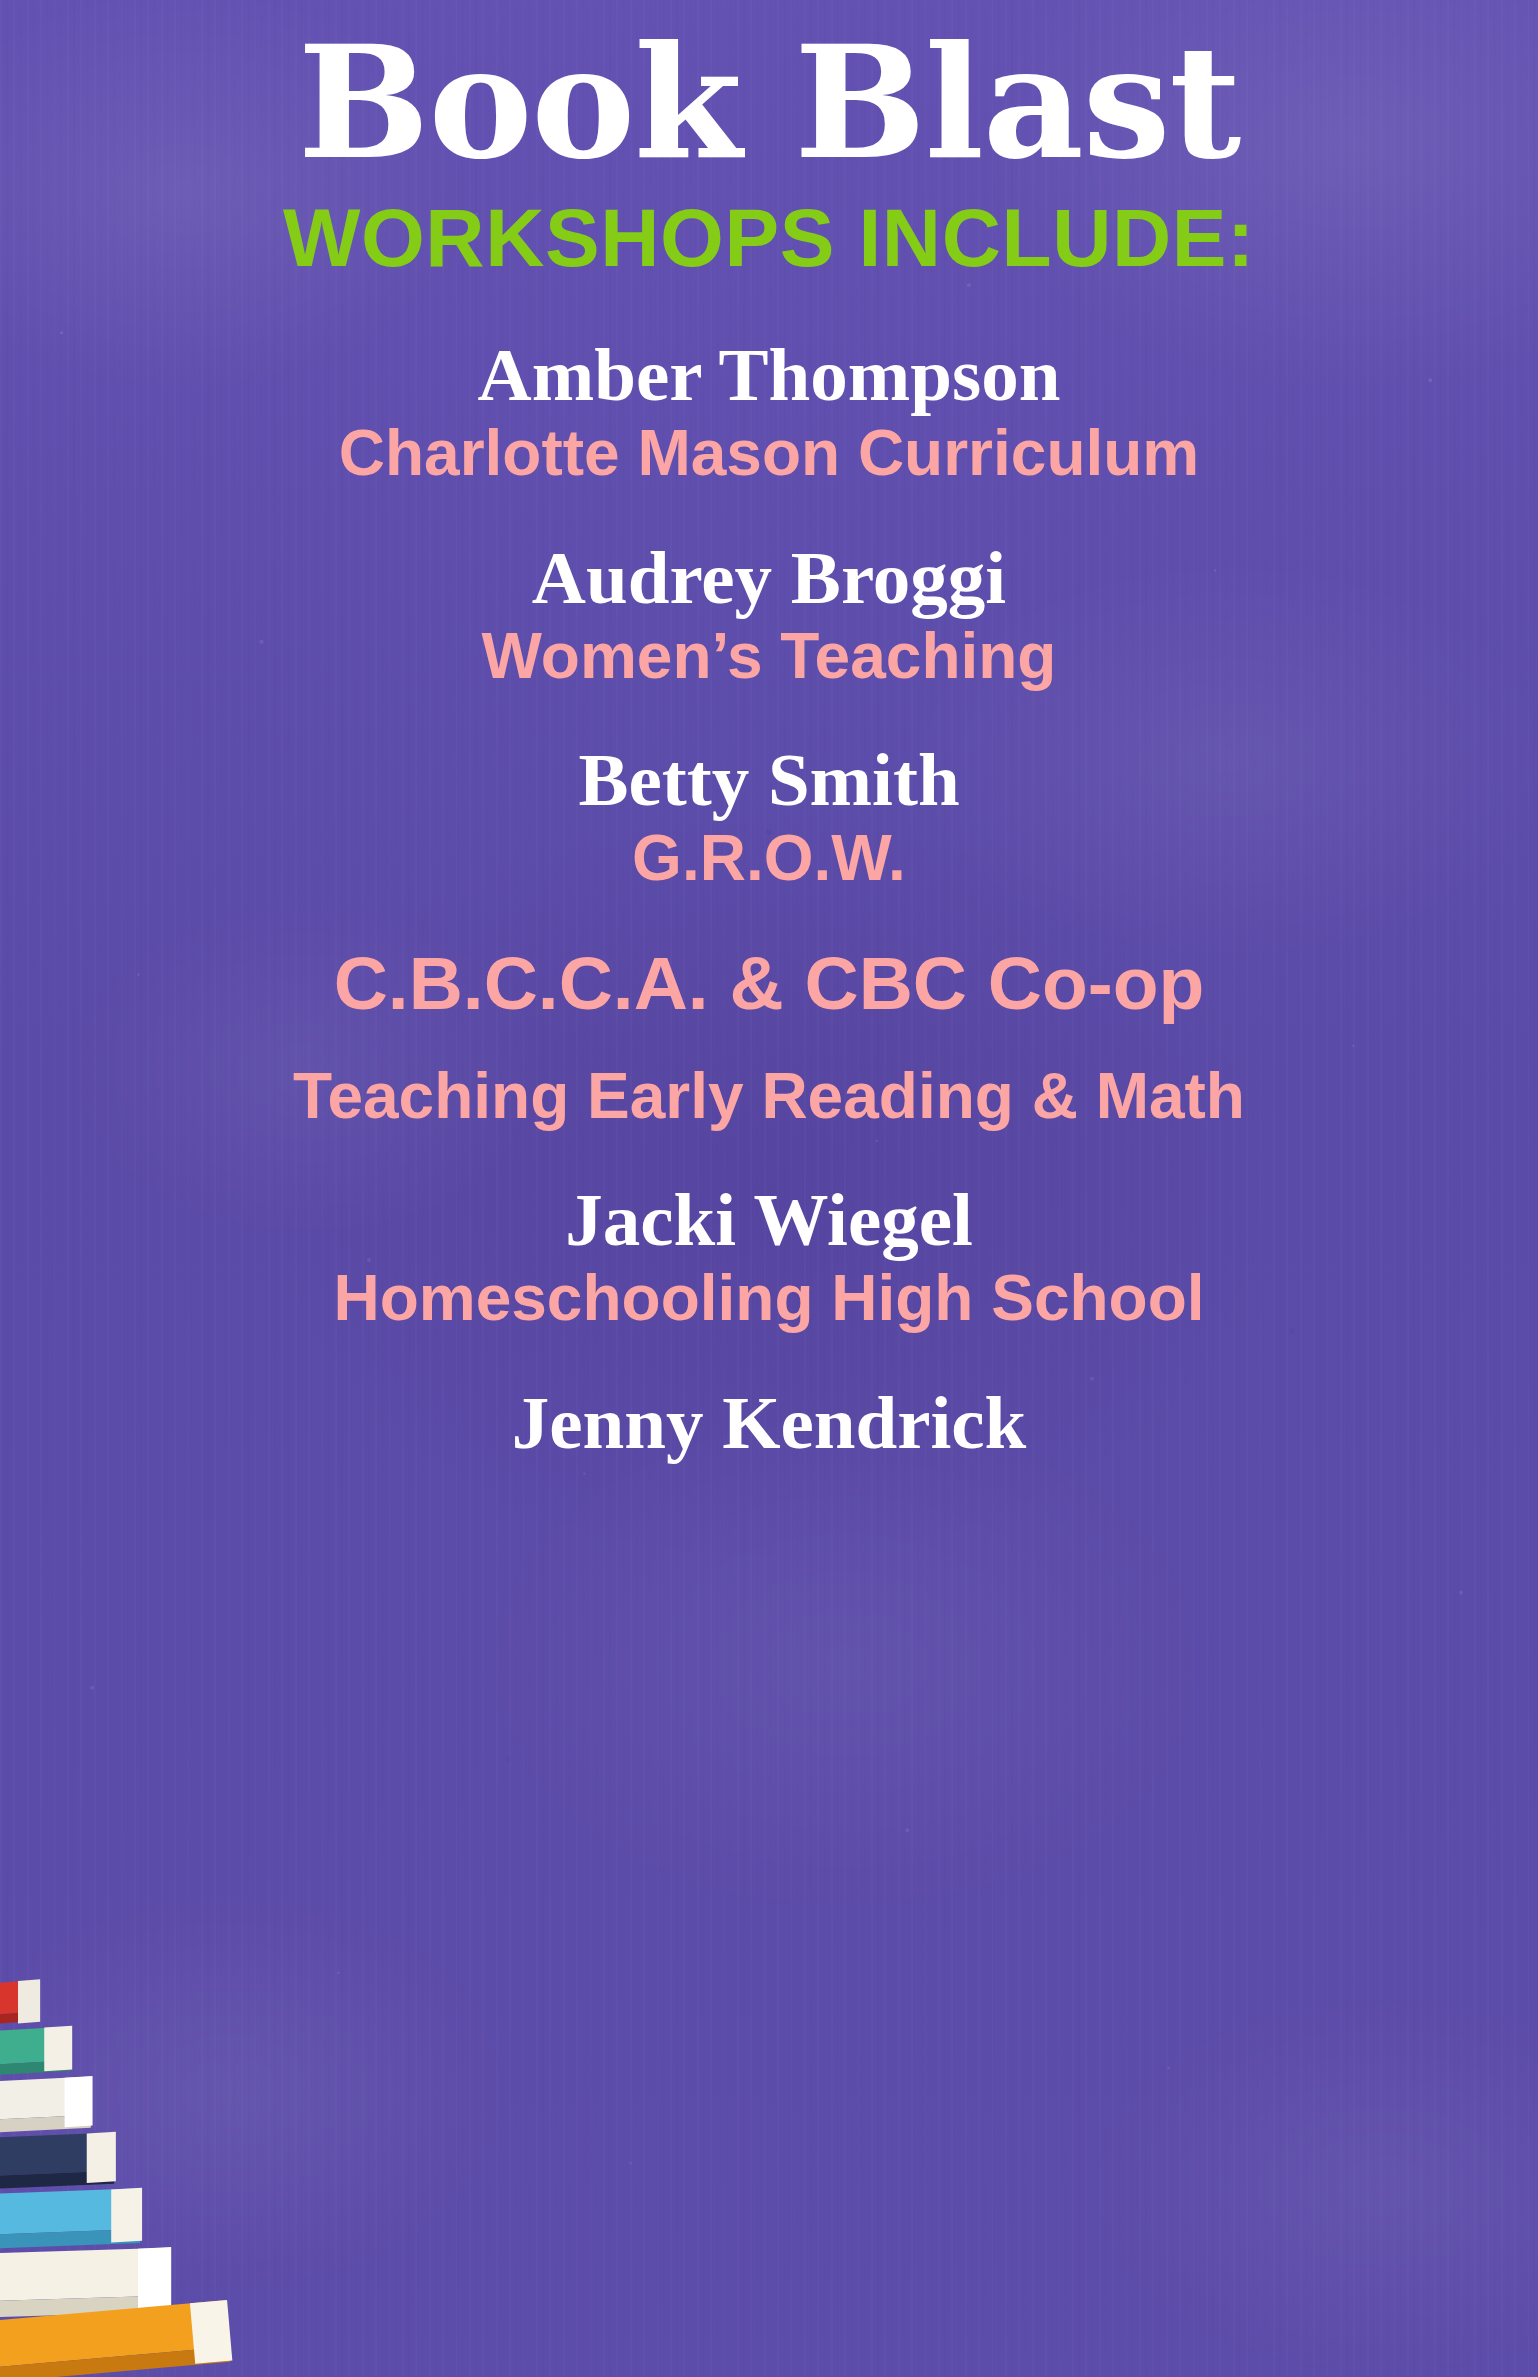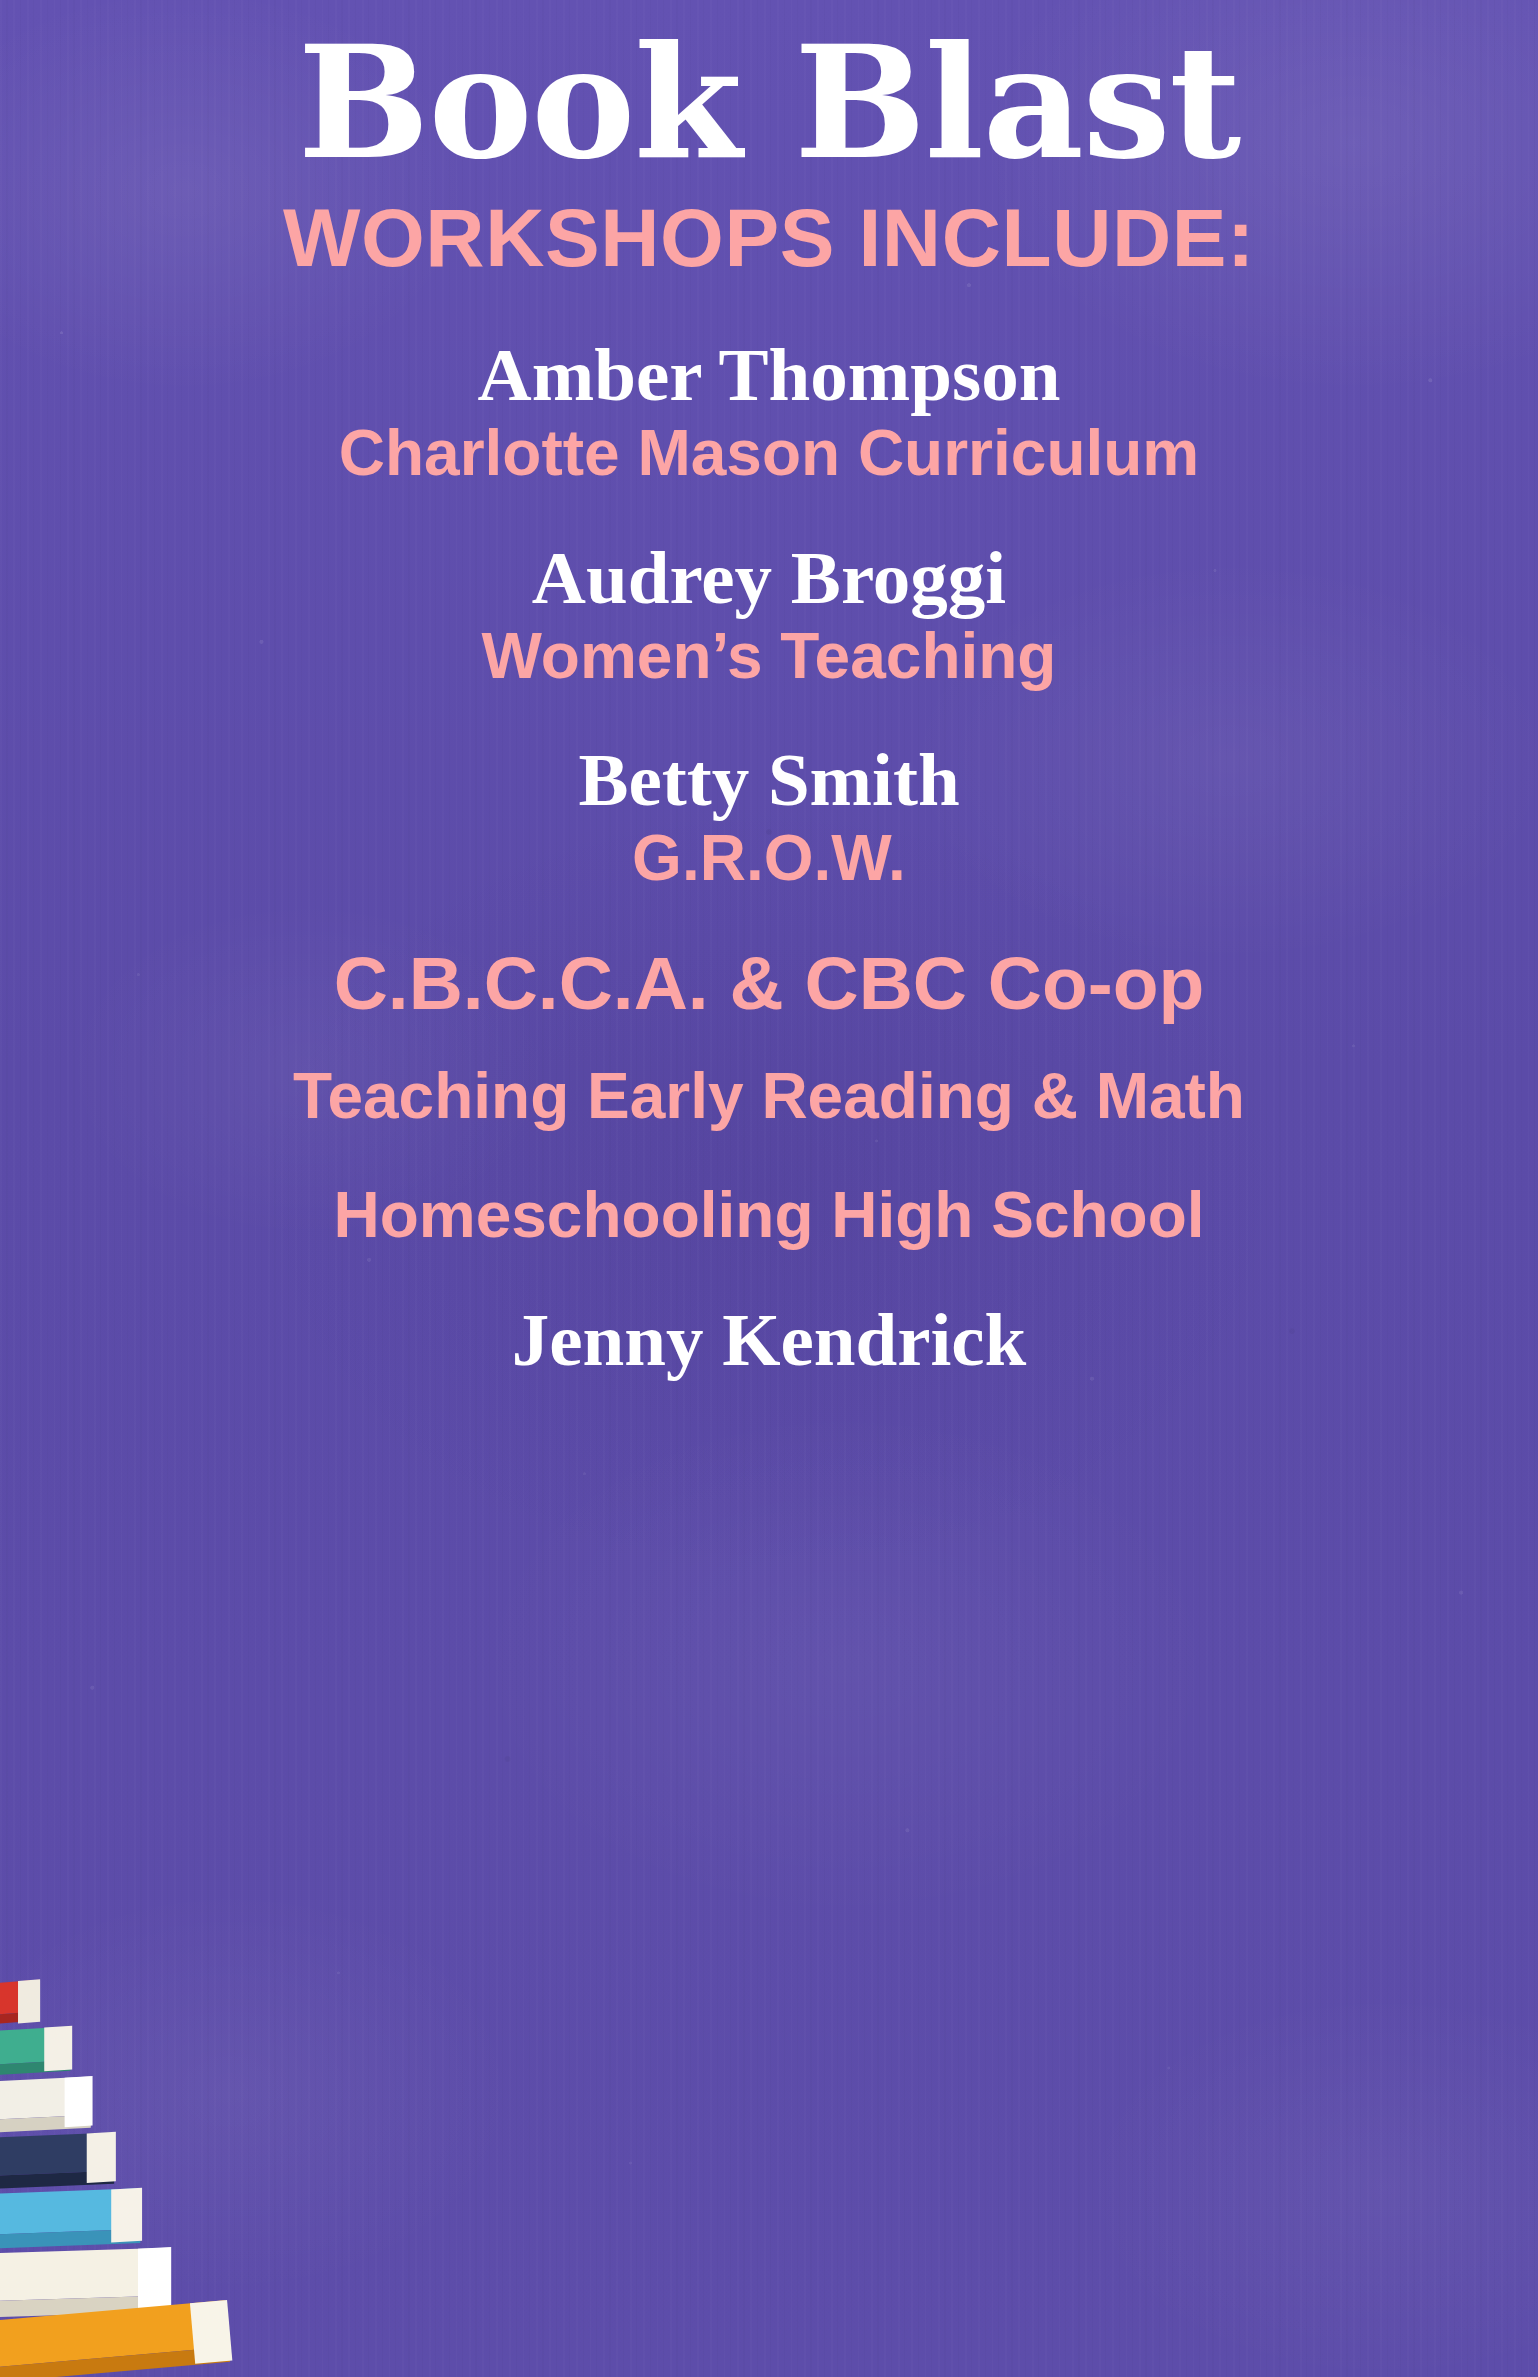--- a/index.html
+++ b/index.html
@@ -101,21 +101,21 @@
     letter-spacing: -1.2px;
     padding-top: 25px;
     white-space: nowrap;
   }
 
   .subtitle {
     font-family: "Liberation Sans", sans-serif;
     font-weight: bold;
     font-size: 82px;
     line-height: 1.0;
-    color: #fca5a5;
+    color: #84cc16;
     letter-spacing: 0.6px;
     margin-top: 16.3px;
     white-space: nowrap;
   }
 
   .workshops {
     margin-top: 56px;
   }
 
   .workshop {
@@ -193,20 +193,21 @@
 
     <div class="workshop group-only">
       <div class="topic">C.B.C.C.A. &amp; CBC Co-op</div>
     </div>
 
     <div class="workshop">
       <div class="topic">Teaching Early Reading &amp; Math</div>
     </div>
 
     <div class="workshop">
+      <div class="presenter">Jacki Wiegel</div>
       <div class="topic">Homeschooling High School</div>
     </div>
 
     <div class="workshop">
       <div class="presenter">Jenny Kendrick</div>
     </div>
 
   </div>
 </div>
 

